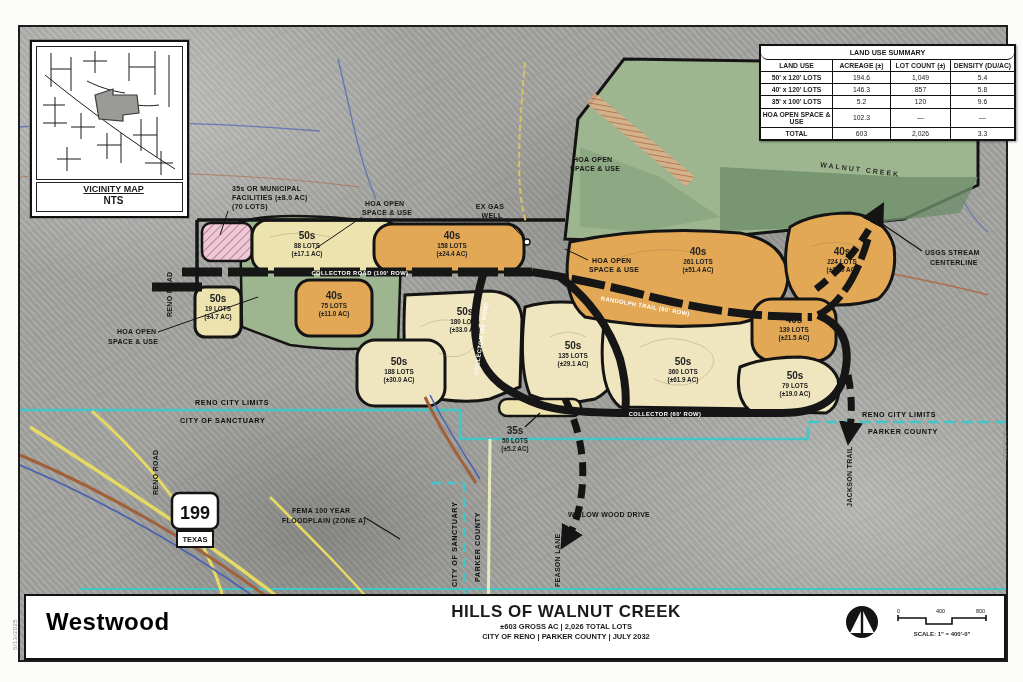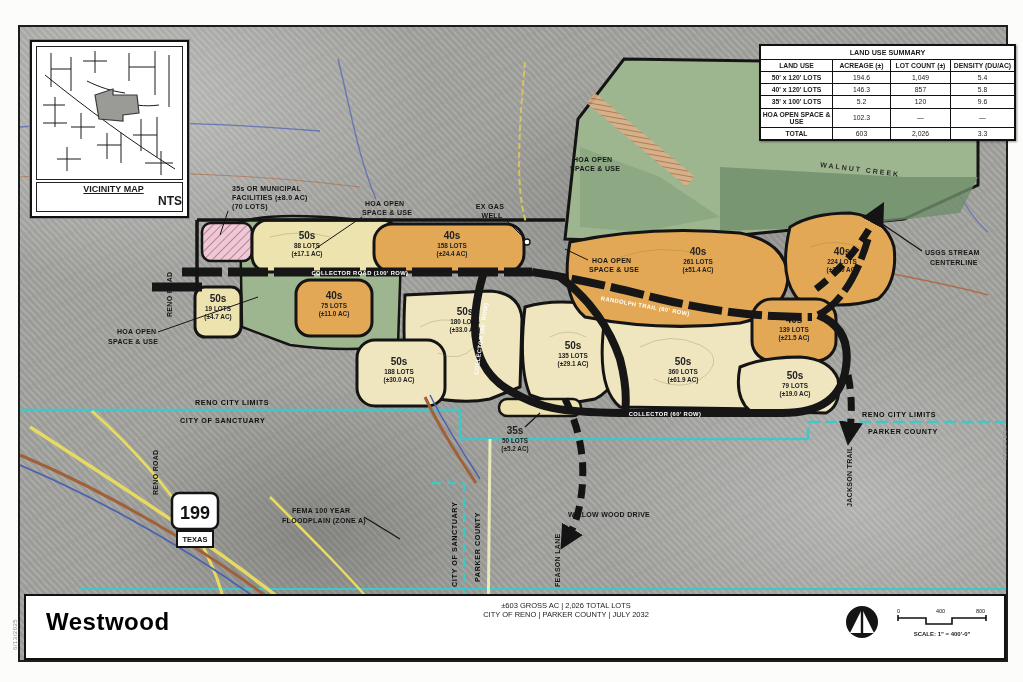--- a/index.html
+++ b/index.html
@@ -15,42 +15,42 @@
            radial-gradient(260px 180px at 50% 55%, rgba(150,150,145,.45), transparent 70%),
            repeating-linear-gradient(47deg, rgba(255,255,255,.05) 0 2px, rgba(0,0,0,.06) 2px 5px);}
   .overlay{position:absolute;left:0;top:0;}
   
   .vicinity{position:absolute;left:10px;top:13px;width:155px;height:174px;background:#fff;
             border:2px solid #111;box-shadow:0 0 0 1px #888;}
   .vicinity .mapbox{position:absolute;left:4px;top:4px;right:4px;height:132px;border:1px solid #222;background:#fff;}
   .vicinity .cap{position:absolute;left:4px;bottom:4px;right:4px;top:140px;border:1px solid #222;
                  text-align:center;line-height:1.1;padding-top:2px;padding-left:8px;}
   .vicinity .cap .t{font-size:9px;font-weight:bold;text-decoration:underline;}
-  .vicinity .cap .s{font-size:12px;font-weight:bold;text-align:right;}
+  .vicinity .cap .s{font-size:10px;font-weight:bold;}
   
   .lus{position:absolute;left:739px;top:17px;width:253px;background:#fff;border:2px solid #111;
        border-collapse:collapse;font-size:6.8px;box-shadow:1px 1px 2px rgba(0,0,0,.4);}
   .lus div{box-sizing:border-box;}
-  .lus .caption{border-bottom:1px solid #111;text-align:center;font-weight:bold;font-size:7.2px;padding:2px 0;}
+  .lus .caption{border-bottom:1px solid #111;text-align:center;font-weight:bold;font-size:7.2px;padding:2px 0;border-radius:7px;}
   .lus .row{display:flex;border-bottom:1px solid #111;}
   .lus .row:last-child{border-bottom:none;}
   .lus .c{border-right:1px solid #111;text-align:center;padding:2px 1px;display:flex;align-items:center;justify-content:center;line-height:1.05;}
   .lus .c:last-child{border-right:none;}
   .lus .c1{width:72px;font-weight:bold;}
   .lus .c2{width:58px;}
   .lus .c3{width:60px;}
   .lus .c4{flex:1;}
   .lus .hdr .c{font-weight:bold;}
   
   .titleblock{position:absolute;left:4px;top:567px;width:978px;height:62px;background:#fff;
               border:2px solid #111;z-index:5;}
   .westwood{position:absolute;left:20px;top:12px;font-size:24px;font-weight:bold;letter-spacing:.5px;color:#000000;}
   .tb-center{position:absolute;left:330px;top:5px;width:420px;text-align:center;line-height:1.25;}
   .tb-title{font-size:17px;font-weight:bold;letter-spacing:.5px;}
-  .tb-sub{font-size:7.5px;font-weight:normal;}
+  .tb-sub{font-size:7.5px;font-weight:bold;}
   .tb-right{position:absolute;right:14px;top:8px;display:flex;align-items:center;gap:14px;}
   .scalebox{text-align:center;}
   .edge-note{position:absolute;font-size:6px;color:#8a8a8a;letter-spacing:.5px;white-space:nowrap;}
   .edge-r{left:1008px;top:430px;transform:rotate(90deg);transform-origin:left top;}
   .edge-l{left:12px;top:650px;transform:rotate(-90deg);transform-origin:left top;}
   
   text{font-family:"Liberation Sans",sans-serif;}
   .psize{font-size:10px;font-weight:bold;fill:#222;}
   .psub{font-size:6.4px;font-weight:bold;fill:#222;}
   .mlbl{font-size:7px;font-weight:bold;fill:#161616;letter-spacing:.3px;}
@@ -367,20 +367,21 @@
         <div class="c c1">TOTAL</div>
         <div class="c c2">603</div>
         <div class="c c3">2,026</div>
         <div class="c c4">3.3</div>
       </div>
     </div>
 
     <div class="titleblock">
       <div class="westwood">Westwood</div>
       <div class="tb-center">
+        <div class="tb-title">HILLS OF WALNUT CREEK</div>
         <div class="tb-sub">±603 GROSS AC | 2,026 TOTAL LOTS</div>
         <div class="tb-sub">CITY OF RENO | PARKER COUNTY | JULY 2032</div>
       </div>
       <div class="tb-right">
         <svg width="36" height="36" viewBox="0 0 36 36">
           <circle cx="18" cy="18" r="16" fill="#141414"></circle>
           <path d="M18 5 L30 29 L6 29 Z" fill="#ffffff"></path>
           <line x1="18" y1="5" x2="18" y2="29" stroke="#141414" stroke-width="2.4"></line>
         </svg>
         <div class="scalebox">

